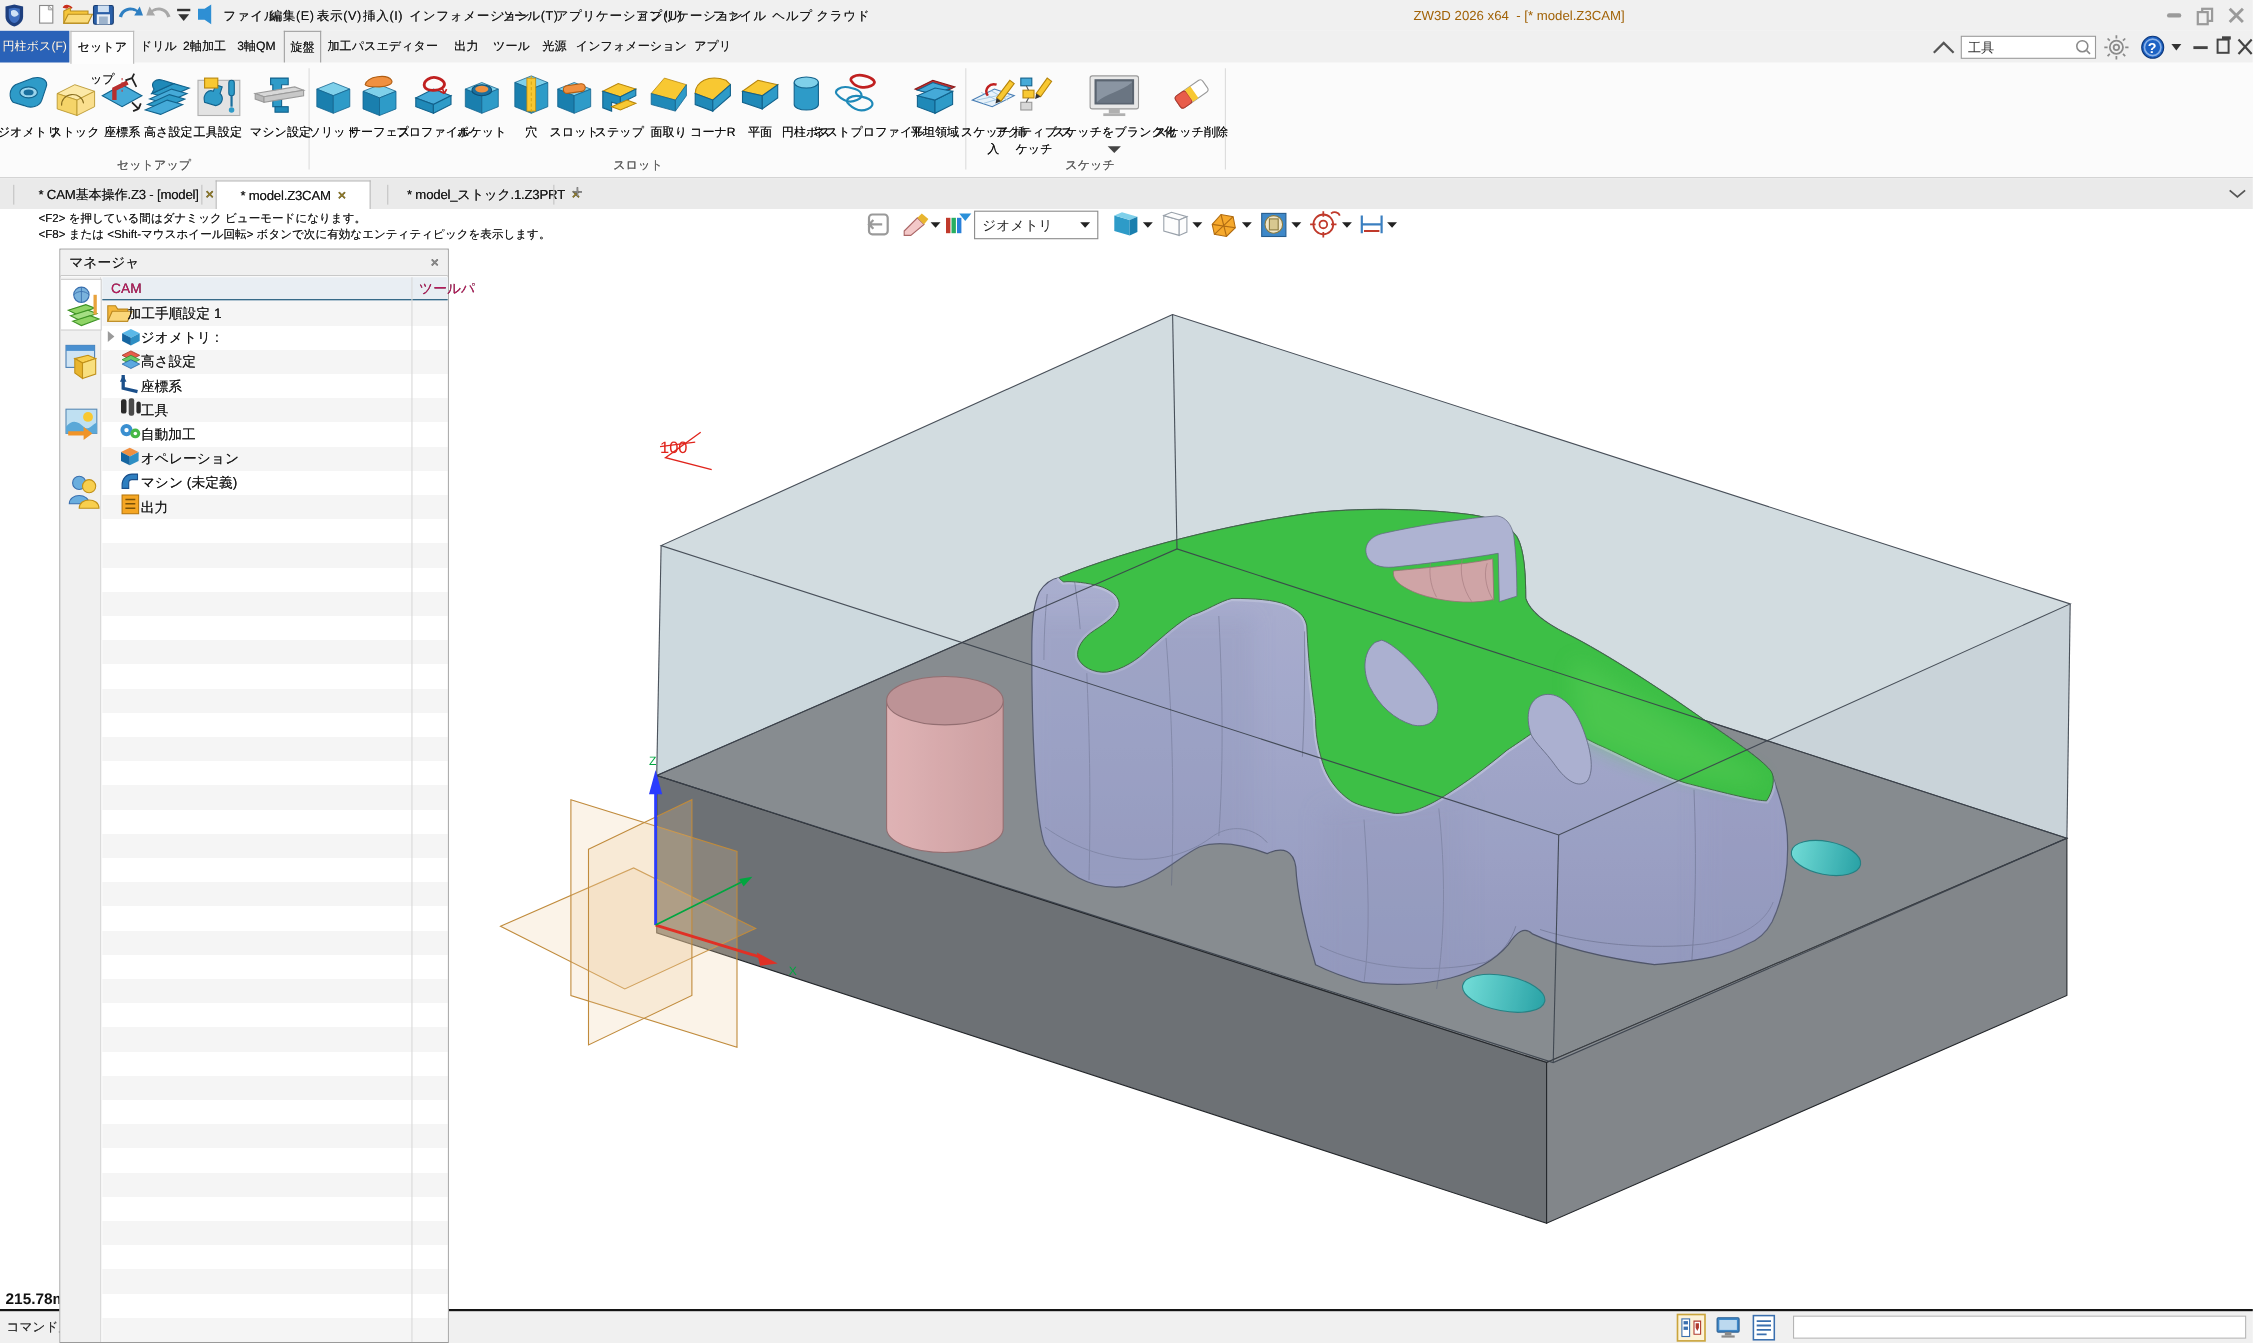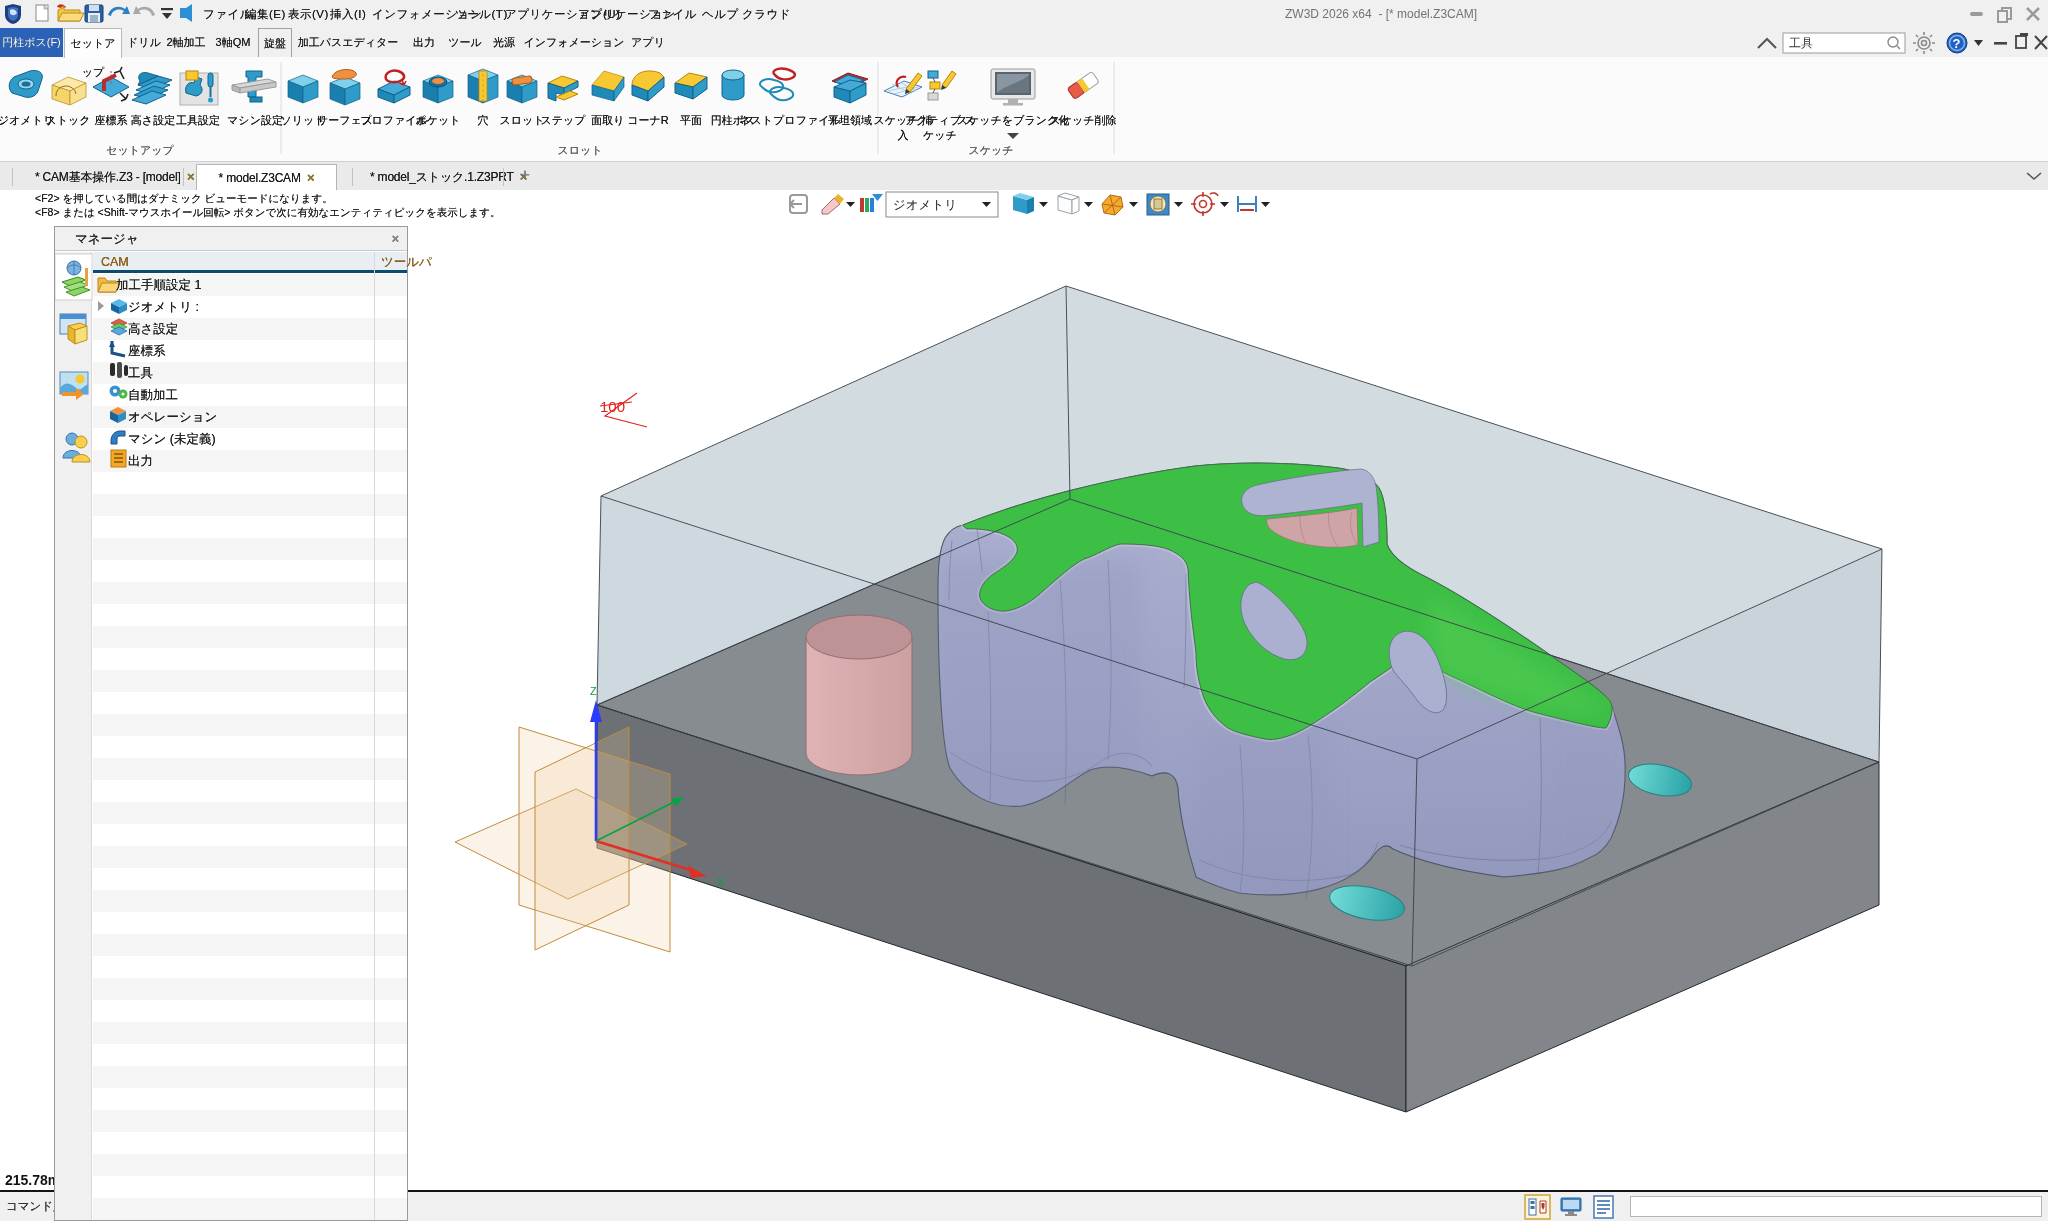--- a/index.html
+++ b/index.html
@@ -1,37 +1,37 @@
 <!DOCTYPE html>
 <html><head><meta charset="utf-8">
 <style>
 *{margin:0;padding:0;box-sizing:border-box}
 html,body{width:2048px;height:1221px;overflow:hidden;font-family:"Liberation Sans",sans-serif;background:#fff}
 .abs{position:absolute}
 #titlebar{position:absolute;left:0;top:0;width:2048px;height:28px;background:#f0f0f0}
 .menu{position:absolute;top:7px;font-size:11.5px;color:#1a1a1a;letter-spacing:.5px}
-#wintitle{position:absolute;top:7px;left:1285px;font-size:12px;color:#737373}
+#wintitle{position:absolute;top:7px;left:1285px;font-size:12px;color:#a16207}
 #tabrow{position:absolute;left:0;top:28px;width:2048px;height:29px;background:#f0f0f0}
 #filebtn{position:absolute;left:0;top:28px;width:63px;height:29px;background:#2a62b8;color:#fff;font-size:11px;text-align:center;line-height:29px}
 .rtab{position:absolute;top:28px;height:29px;font-size:11px;color:#1a1a1a;text-align:center;line-height:29px}
 .rtab.act{background:#fdfdfd;border:1px solid #b9b9b9;border-bottom:0;height:30px;z-index:3}
 .rtab.hov{border:1px solid #a0a0a0;border-bottom:0}
 #ribbon{position:absolute;left:0;top:57px;width:2048px;height:105px;background:#fbfbfb;border-bottom:1px solid #d0d0d0}
 .rlbl{position:absolute;font-size:11px;color:#111;text-align:center;white-space:nowrap}
 .rglbl{position:absolute;font-size:11px;color:#666;text-align:center;white-space:nowrap}
 #docbar{position:absolute;left:0;top:162px;width:2048px;height:28px;background:#eaeaea}
 .dtab{position:absolute;top:164px;height:26px;font-size:12px;letter-spacing:-0.2px;color:#1a1a1a;line-height:26px;white-space:nowrap}
 .dx{color:#8f7a28;font-weight:bold;font-size:13px}
 #viewport{position:absolute;left:0;top:190px;width:2048px;height:1000px;background:#fff}
 .info{position:absolute;font-size:10.5px;color:#1a1a1a;white-space:nowrap}
 #panel{position:absolute;left:54px;top:226px;width:354px;height:995px;background:#fff;border:1px solid #9a9a9a;z-index:5}
-#ptitle{position:absolute;left:0;top:0;width:352px;height:24px;background:#f0f0f0;border-bottom:1px solid #c9c9c9;font-size:12.5px;color:#222;line-height:24px;padding-left:20px}
+#ptitle{position:absolute;left:0;top:0;width:352px;height:24px;background:#f0f0f0;border-bottom:1px solid #c9c9c9;font-size:12.5px;color:#222;line-height:24px;padding-left:8px}
 #pstrip{position:absolute;left:0;top:25px;width:37px;height:968px;background:#f0f0f0;border-right:1px solid #d9d9d9}
 #ptree{position:absolute;left:38px;top:25px;width:314px;height:968px;background:repeating-linear-gradient(#ffffff 0 22px,#f5f5f5 22px 44px)}
-#phead{position:absolute;left:38px;top:25px;width:314px;height:21px;background:#e9eef3;border-bottom:3px solid #0c4a6e;font-size:12.5px;color:#a16207;line-height:21px}
+#phead{position:absolute;left:38px;top:25px;width:314px;height:21px;background:#e9eef3;border-bottom:1px solid #0c4a6e;font-size:12.5px;color:#be185d;line-height:21px}
 .trow{position:absolute;left:0;width:314px;height:22px;font-size:12.5px;color:#1a1a1a;line-height:22px}
 .tcol{position:absolute;left:319px;top:0;width:1px;height:968px;background:#d9d9d9}
 #statusbar{position:absolute;left:0;top:1190px;width:2048px;height:31px;background:#f0f0f0;border-top:2px solid #141414}
 #cmdtxt{position:absolute;left:6px;top:1199px;font-size:11.5px;color:#333}
 #meas{position:absolute;left:5px;top:1172px;font-size:14px;color:#111;font-weight:bold;z-index:4}
 #cmdinput{position:absolute;left:1630px;top:1196px;width:412px;height:21px;background:#fff;border:1px solid #b5b5b5}
 .menu,.rtab,.rlbl,.rglbl,.dtab,.trow,.info,#ptitle,#phead,#cmdtxt,#filebtn{text-shadow:0 0 0.6px rgba(40,40,40,0.9)}
 </style></head>
 <body>
 <div id="titlebar"></div>

